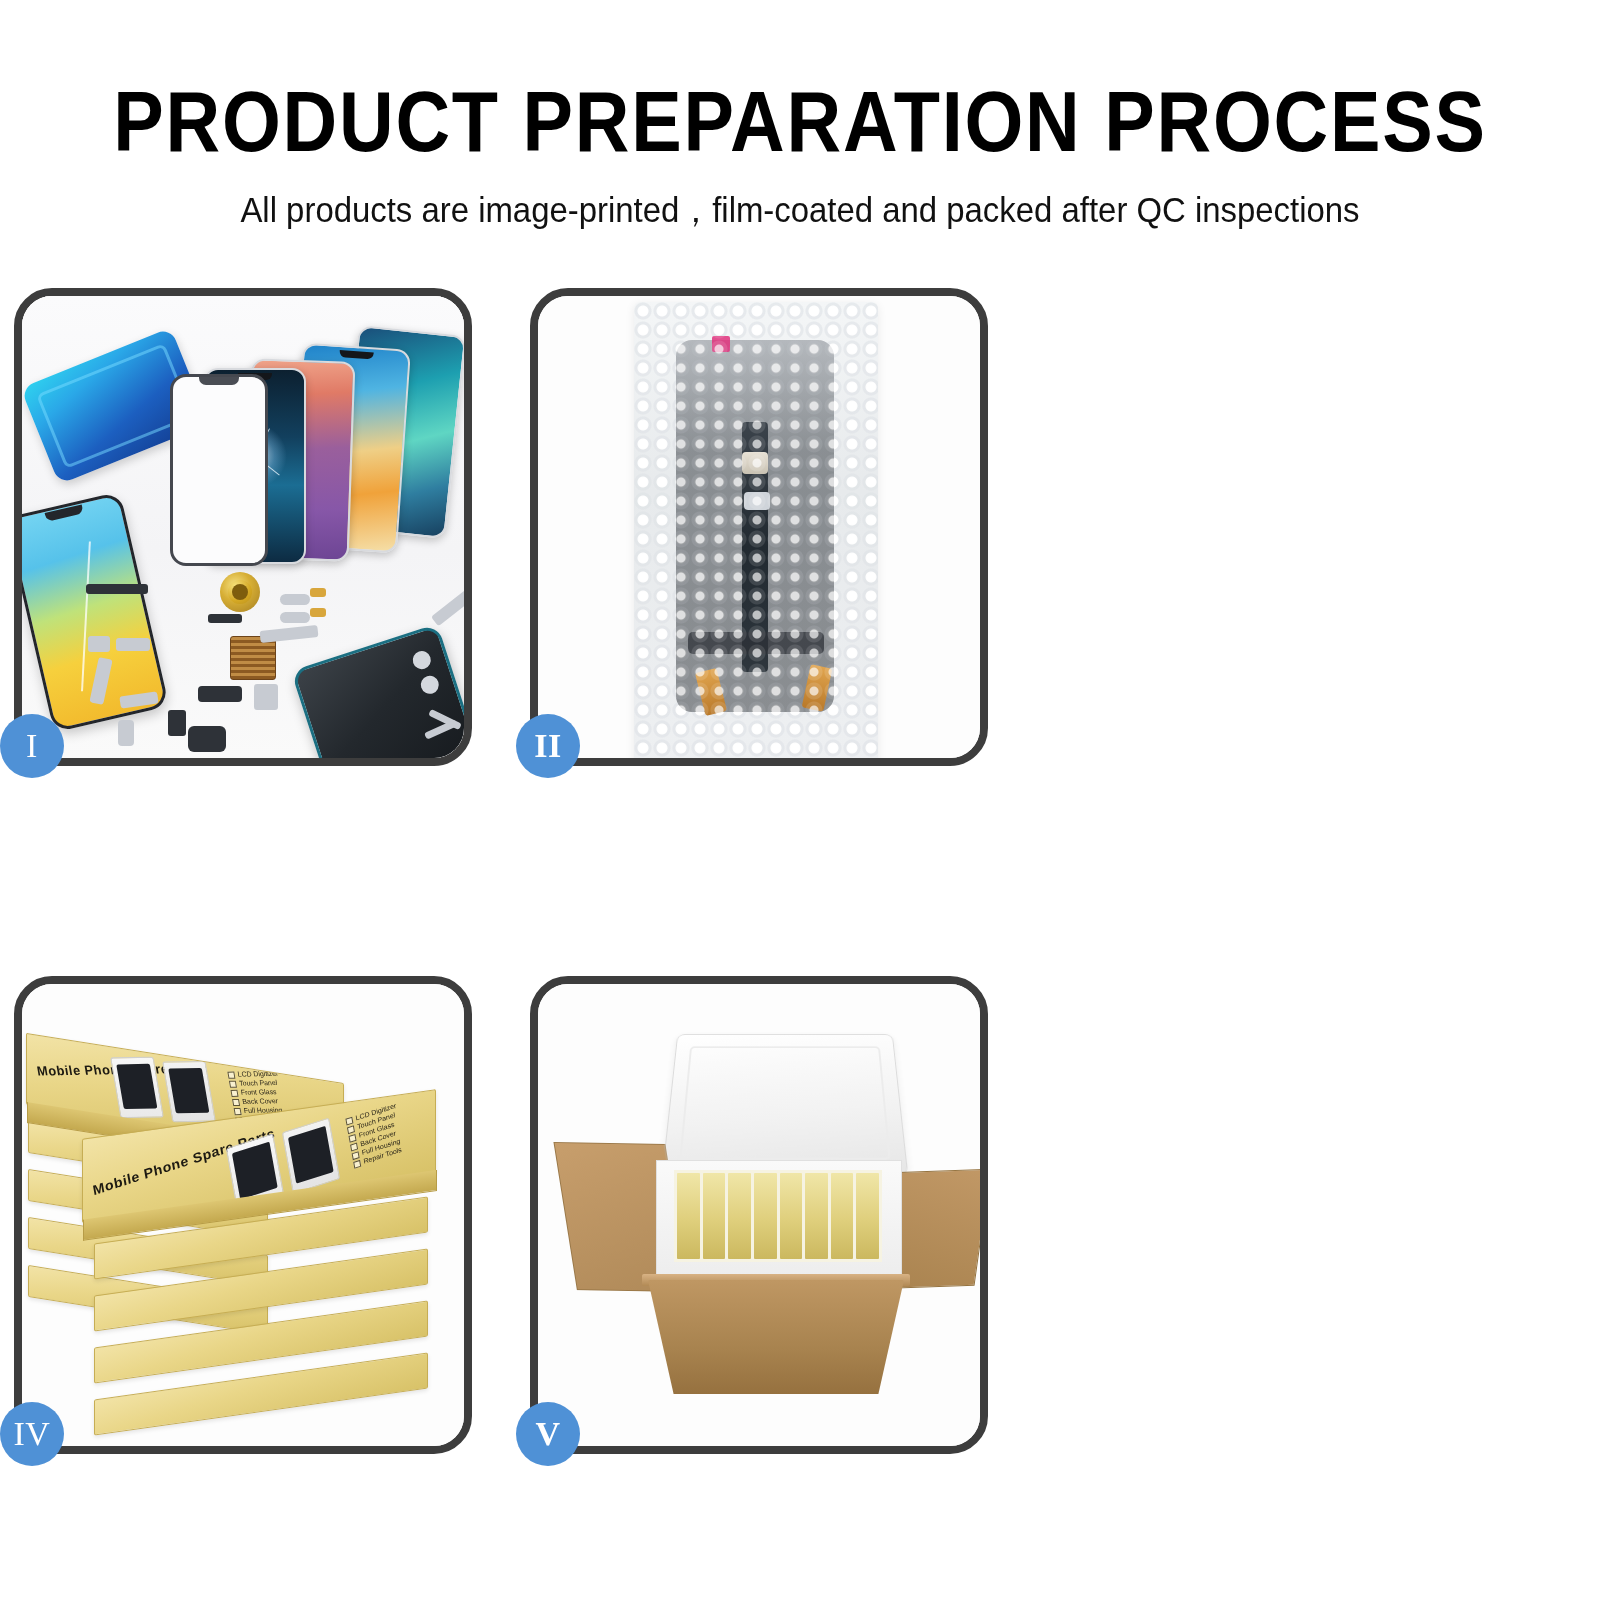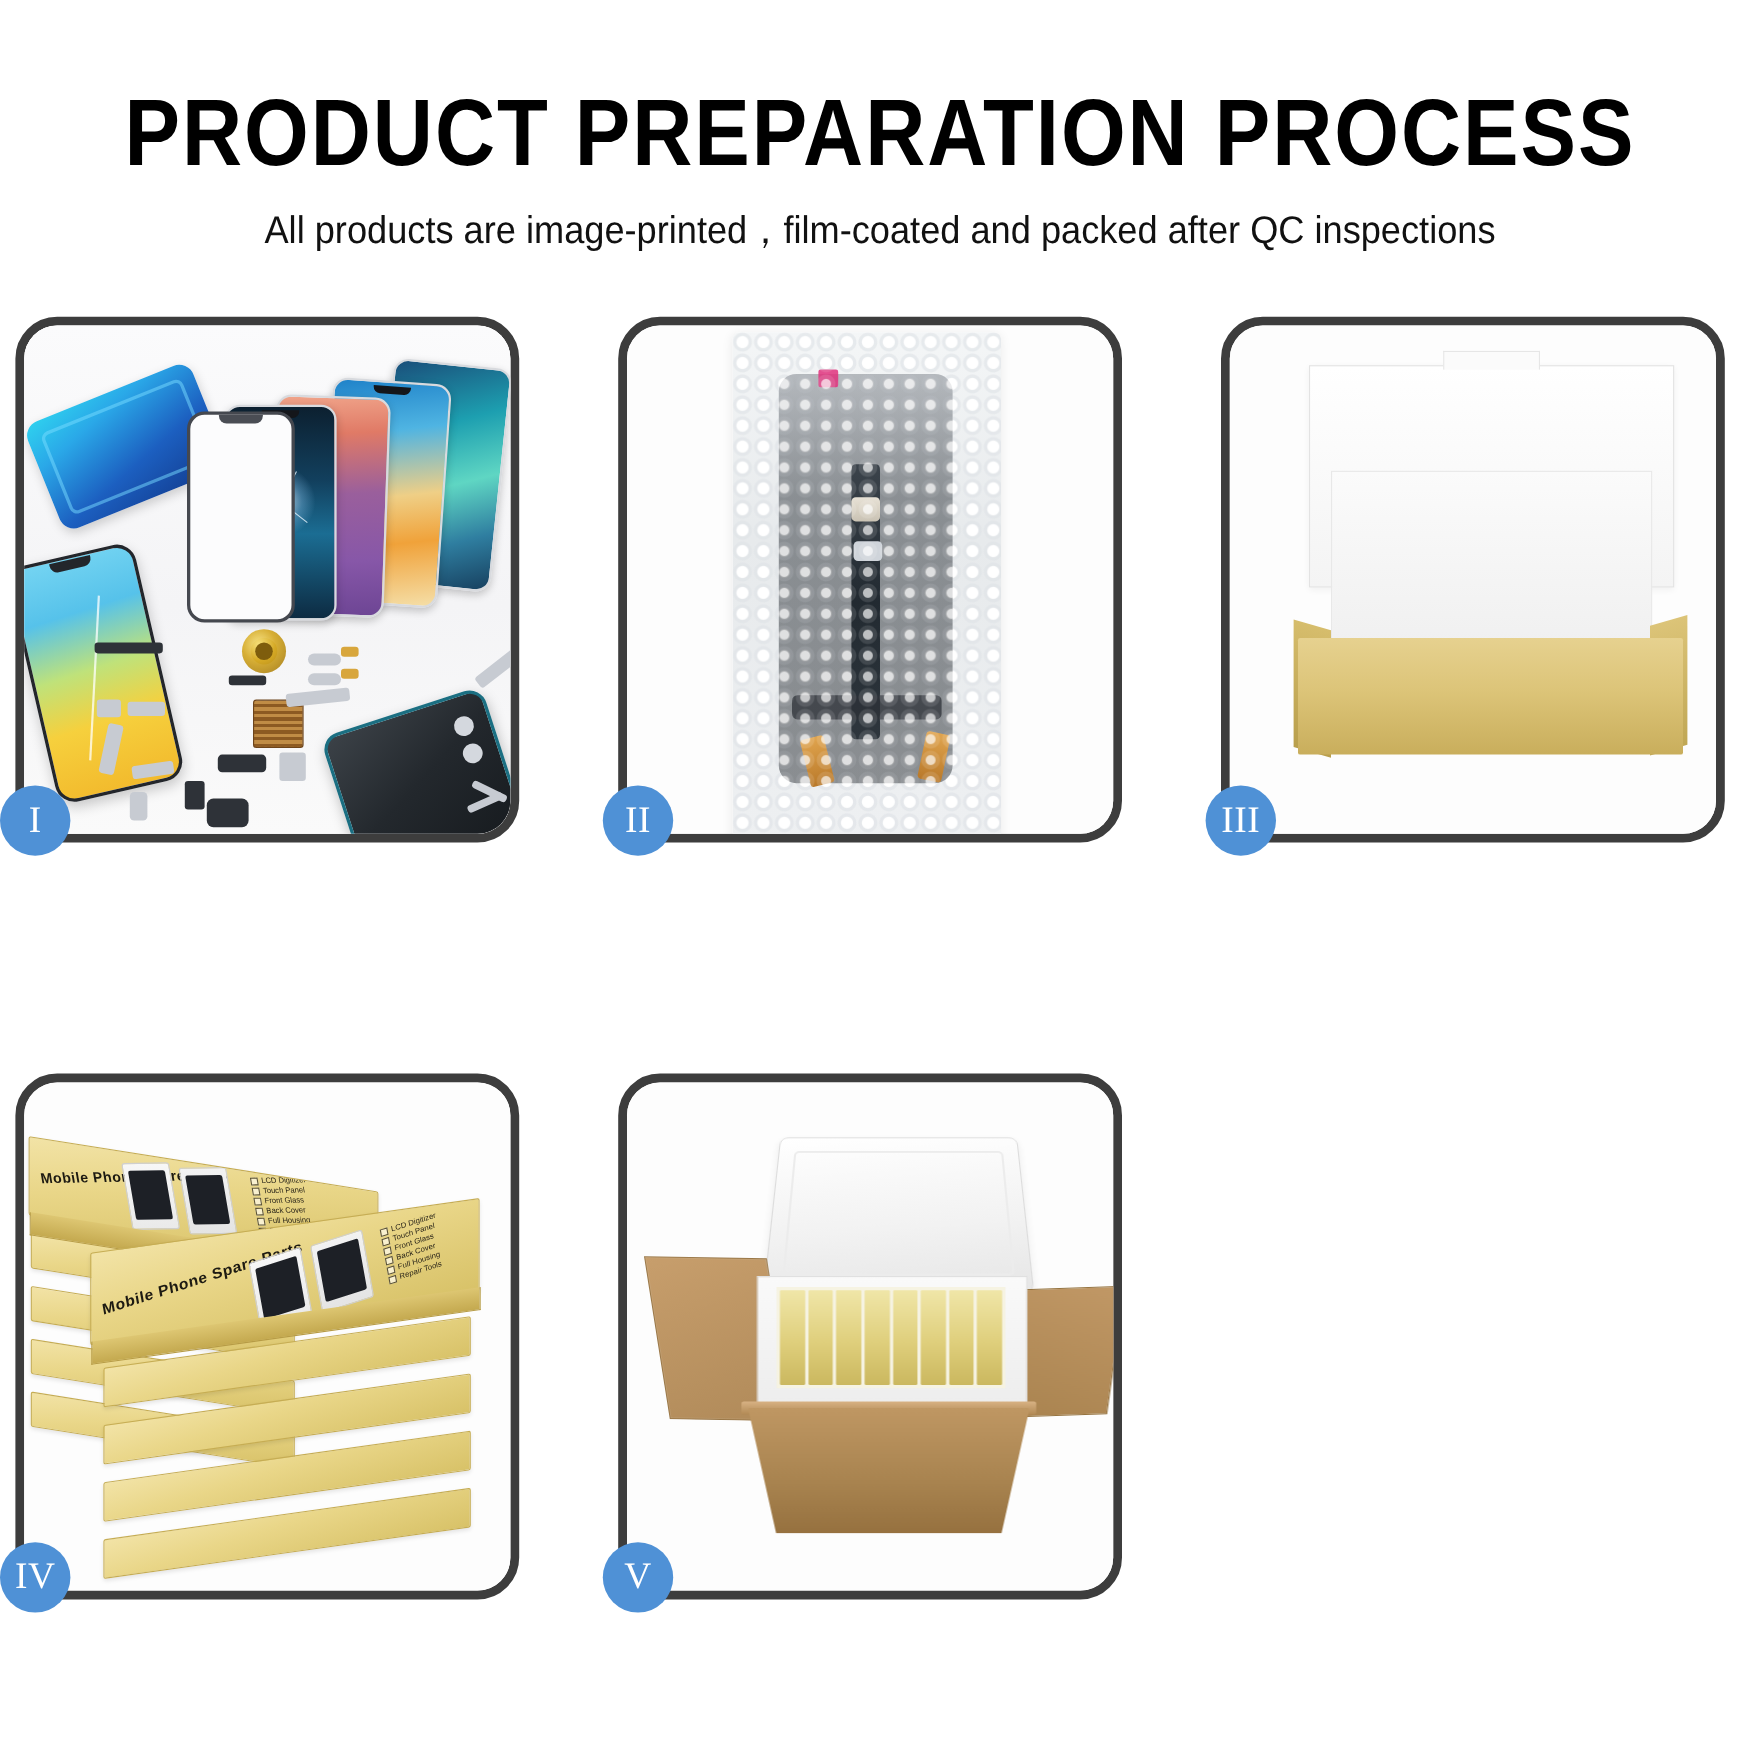--- a/index.html
+++ b/index.html
@@ -61,21 +61,21 @@
     height: 478px;
     border: 8px solid #3d3d3d;
     border-radius: 38px;
     box-sizing: border-box;
     background: #ffffff;
     overflow: visible;
   }
   .panel-r0 { top: 12px; }
   .panel-r1 { top: 700px; }
   .panel-c0 { left: 14px; }
-  .panel-c1 { left: 562px; }
+  .panel-c1 { left: 530px; font-weight: bold; }
   .panel-c2 { left: 1110px; }
 
   .photo {
     position: absolute;
     inset: 0;
     border-radius: 30px;
     overflow: hidden;
     background: #fdfdfd;
   }
 
@@ -486,33 +486,20 @@
         <div class="flex-connector" style="left:110px; top:190px; height:18px; background:#cfd4da;"></div>
         <div class="gold-tail" style="left:66px;  top:368px; transform:rotate(-14deg);"></div>
         <div class="gold-tail" style="left:172px; top:364px; transform:rotate(12deg);"></div>
         <div class="part dark" style="left:54px;  top:330px; width:136px; height:22px; border-radius:5px; opacity:.75;"></div>
         <div class="bubble-overlay"></div>
       </div>
     </div>
     <div class="badge">II</div>
   </div>
 
-  <div class="panel panel-r0 panel-c2">
-    <div class="photo">
-      <div class="p3-lid">
-        <span class="p3-lid-tab"></span>
-      </div>
-      <div class="p3-foam"></div>
-      <div class="p3-box-left"></div>
-      <div class="p3-box-right"></div>
-      <div class="p3-bubble"></div>
-      <div class="p3-box-front"></div>
-    </div>
-    <div class="badge">III</div>
-  </div>
 
   <div class="panel panel-r1 panel-c0">
     <div class="photo p4">
 
       <div class="gbox" style="left:6px;  top:300px; width:238px; height:30px; transform:skewY(9deg);"></div>
       <div class="gbox" style="left:6px;  top:252px; width:238px; height:30px; transform:skewY(9deg);"></div>
       <div class="gbox" style="left:6px;  top:204px; width:238px; height:30px; transform:skewY(9deg);"></div>
       <div class="gbox" style="left:6px;  top:156px; width:238px; height:30px; transform:skewY(9deg);"></div>
 
       <div class="gbox" style="left:72px; top:392px; width:332px; height:34px; transform:skewY(-8deg);"></div>

